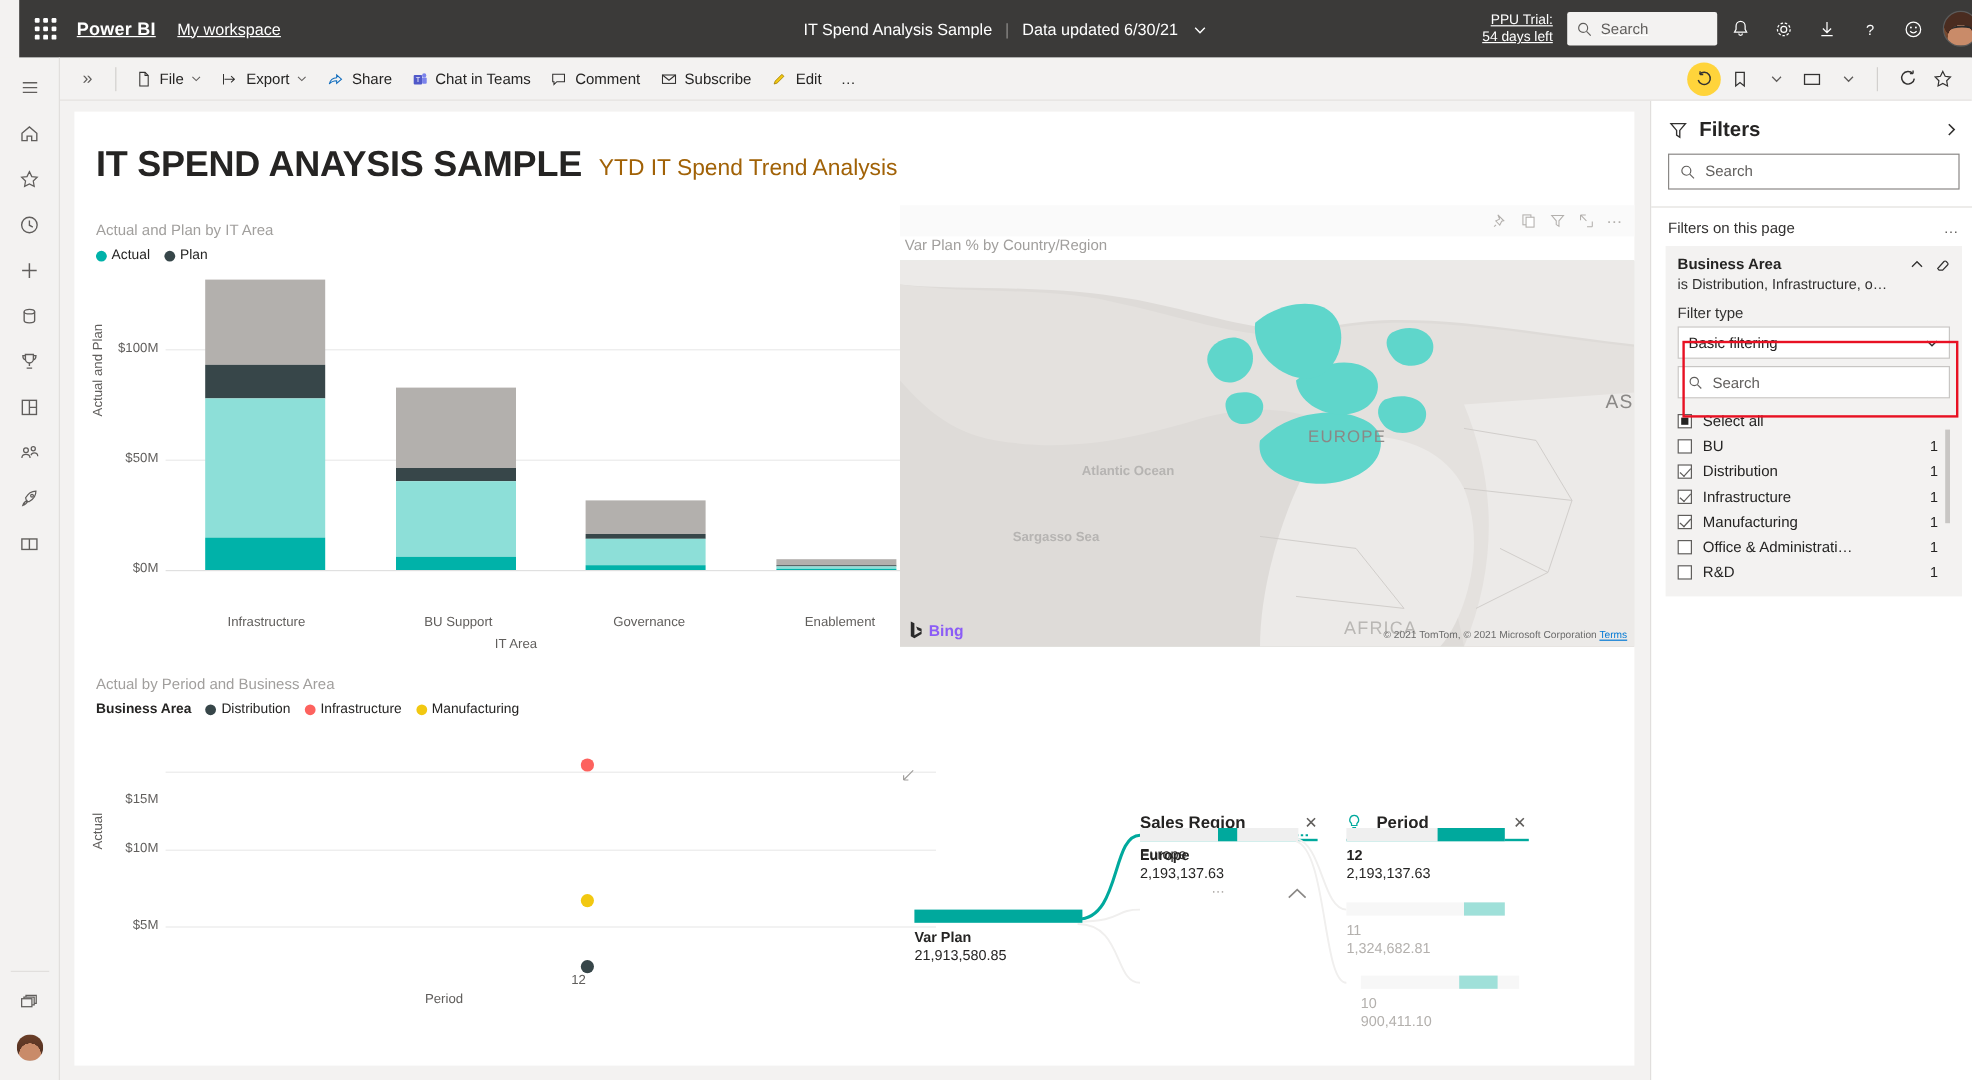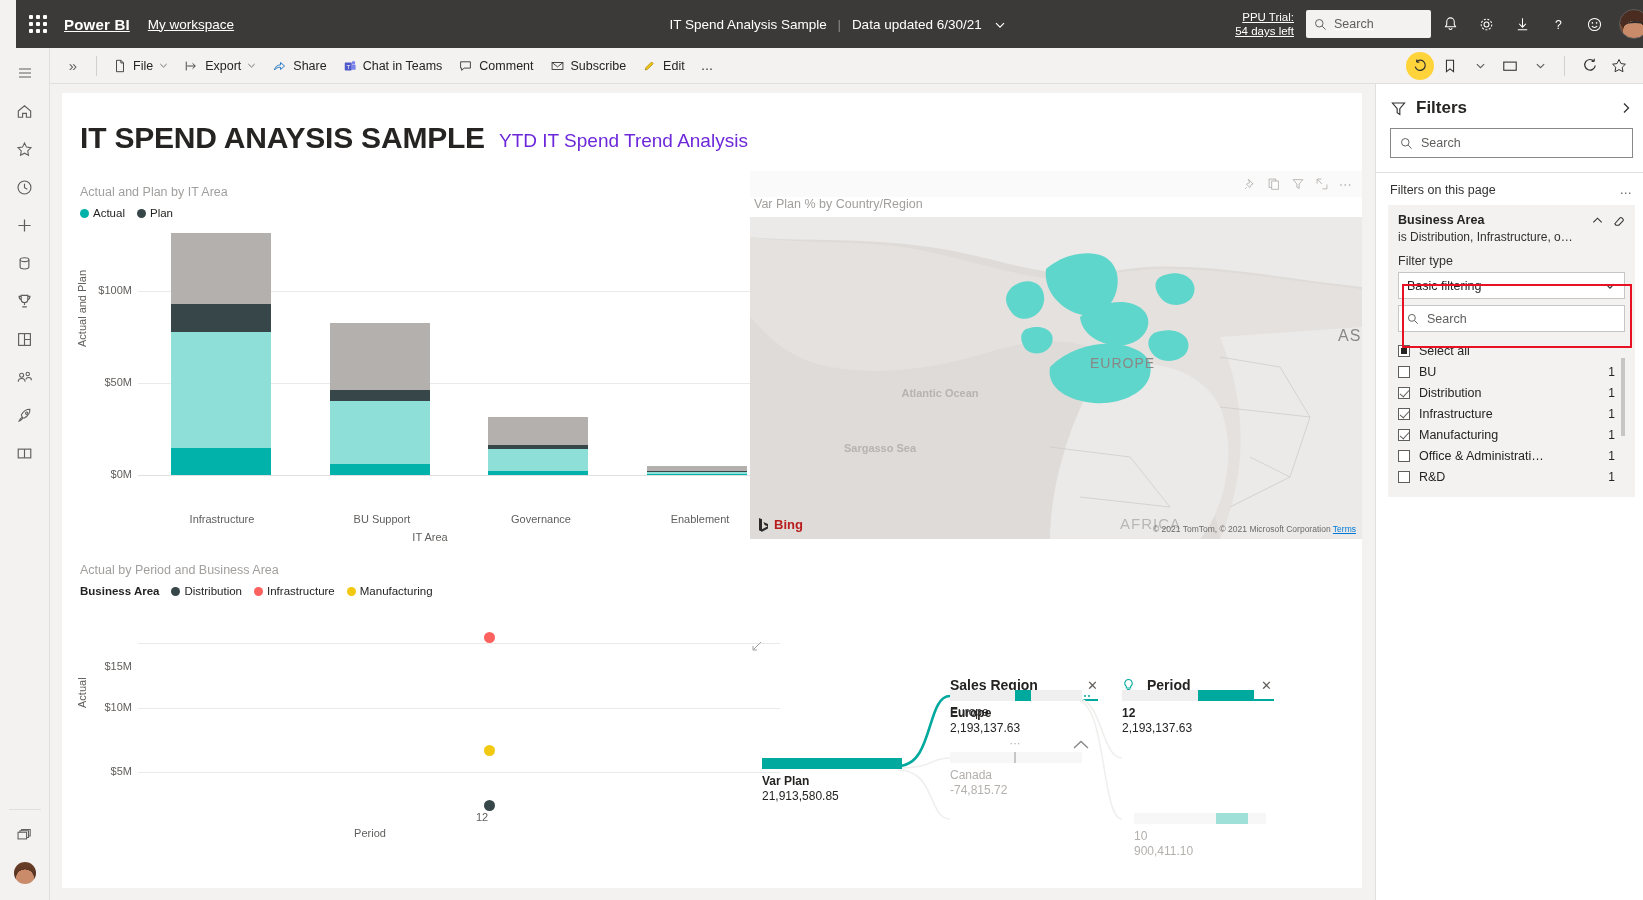--- a/index.html
+++ b/index.html
@@ -82,21 +82,21 @@
     background:#f3f2f1; padding:9px 12px 0 12px;
   }
   .page{
     position:relative; width:1300px; height:795px; background:#fff;
   }
   .rep-title{
     position:absolute; left:18px; top:28px;
     font-size:30px; font-weight:bold; letter-spacing:-.2px; color:#252423;
   }
   .rep-sub{
-    position:absolute; left:437px; top:37px; font-size:19px; color:#6d28d9; font-weight:normal;
+    position:absolute; left:437px; top:37px; font-size:19px; color:#a16207; font-weight:normal;
   }
   .vis-title{ font-size:12.5px; color:#a19f9d; }
   
   .barvis{ position:absolute; left:18px; top:92px; width:700px; height:368px;}
   .legend{ display:flex; align-items:center; gap:12px; margin-top:8px; font-size:11.5px; color:#252423;}
   .legend .li{display:flex;align-items:center;gap:4px;}
   .dot{width:9px;height:9px;border-radius:50%;display:inline-block;}
   .plotwrap{position:relative; width:700px; height:320px; margin-top:8px;}
   .ylabel{
     position:absolute; left:-4px; top:120px; transform:rotate(-90deg); transform-origin:left top;
@@ -121,21 +121,21 @@
     gap:4px; padding-right:6px; background:#fafafa; width:612px; justify-content:flex-end;
   }
   .vh-ico{width:20px;height:20px;display:flex;align-items:center;justify-content:center;color:#b3b0ad;cursor:pointer;}
   .maptitle{position:absolute;top:26px;left:4px;font-size:12.5px;color:#a19f9d;}
   .mapbox{
     position:absolute; top:46px; left:0; width:612px; height:322px; overflow:hidden;
     background:#eceae8;
   }
   .oceanlbl{position:absolute;color:#b6b4b2;font-size:11px;text-align:center;line-height:13px;font-weight:bold;}
   .contlbl{position:absolute;color:#8a8886;font-size:14px;letter-spacing:1px;}
-  .bing{position:absolute;left:8px;bottom:6px;display:flex;gap:5px;color:#b91c1c;font-size:13px;font-weight:bold;}
+  .bing{position:absolute;left:8px;bottom:6px;display:flex;align-items:center;gap:5px;color:#8b5cf6;font-size:13px;font-weight:bold;}
   .attrib{position:absolute;right:6px;bottom:5px;font-size:8.5px;color:#6b6b6b;}
   .attrib a{color:#0078d4;}
   .resize-h{position:absolute;left:690px;top:548px;color:#a19f9d;font-size:10px;}
   
   .dtree{position:absolute;left:688px;top:580px;width:612px;height:215px;}
   .dt-col-head{position:absolute;display:flex;align-items:center;gap:6px;}
   .dt-title{font-size:14px;font-weight:bold;color:#252423;}
   .dt-underline{position:absolute;height:2px;background:#00a99d;}
   .dt-sub{position:absolute;font-size:12px;color:#252423;}
   .dt-x{color:#605e5c;cursor:pointer;font-size:13px;}
@@ -718,34 +718,34 @@
     </div>
 
     <div class="node" style="left:200px;top:17px;width:132px;">
       <div class="nbar">
         <div class="nfill" style="left:65px;width:16px;"></div>
       </div>
       <div class="nname">Europe</div>
       <div class="nval">2,193,137.63</div>
       <div class="ellipsis-dots" style="text-align:center;margin-top:2px;">⋯</div>
     </div>
-    <div class="node dim" style="left:200px;top:79px;width:132px;">
-      <div class="nbar" style="background:#f7f7f7;">
-        <div class="nfill" style="left:64px;width:2px;background:#c8c6c4;"></div>
-      </div>
-      <div class="nname">Canada</div>
-      <div class="nval">-74,815.72</div>
-    </div>
 
     <div class="node" style="left:372px;top:17px;width:132px;">
       <div class="nbar">
         <div class="nfill" style="left:76px;width:56px;"></div>
       </div>
       <div class="nname">12</div>
       <div class="nval">2,193,137.63</div>
+    </div>
+    <div class="node dim" style="left:372px;top:79px;width:132px;">
+      <div class="nbar" style="background:#f7f7f7;">
+        <div class="nfill" style="left:98px;width:34px;background:#9fe0d9;"></div>
+      </div>
+      <div class="nname">11</div>
+      <div class="nval">1,324,682.81</div>
     </div>
     <div class="node dim" style="left:384px;top:140px;width:132px;">
       <div class="nbar" style="background:#f7f7f7;">
         <div class="nfill" style="left:82px;width:32px;background:#9fe0d9;"></div>
       </div>
       <div class="nname">10</div>
       <div class="nval">900,411.10</div>
     </div>
   </div>
 

